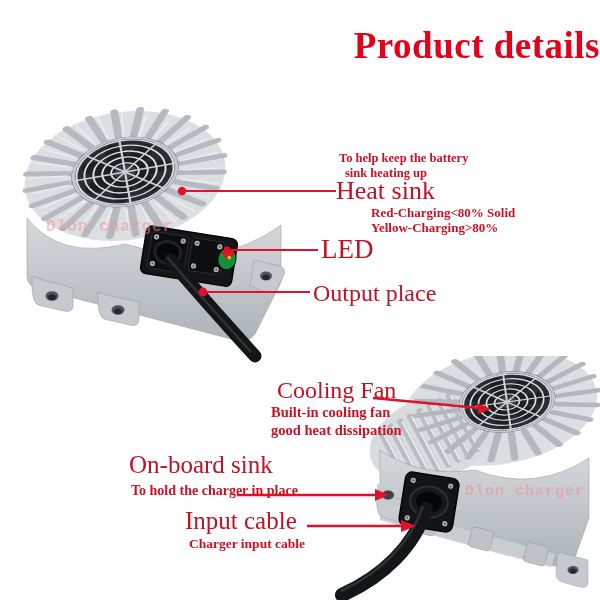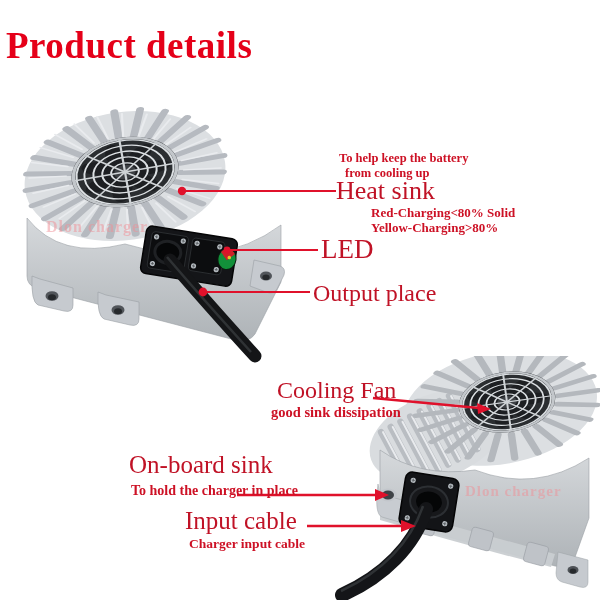--- a/index.html
+++ b/index.html
@@ -1,27 +1,27 @@
 <!DOCTYPE html>
 <html style="--title-red: #e50019; --heading-red: #c01226; --note-red: #cd1125; --line-red: #e0112b; --watermark-pink: #f08f96;"><head>
 <meta charset="utf-8">
 <style>
   *{margin:0;padding:0;box-sizing:border-box}
   html,body{width:600px;height:600px;background:#fff;overflow:hidden}
   .stage{position:relative;width:600px;height:600px;background:#fff;
          font-family:"Liberation Serif",serif;}
-  .title{position:absolute;top:24px;left:6px;right:0;text-align:left;
+  .title{position:absolute;top:24px;left:16px;right:0;text-align:right;
          font-size:37px;font-weight:700;color:var(--title-red,#e50019);letter-spacing:.5px}
   figure{margin:0;position:absolute;z-index:1}
   .fig-top{left:18px;top:106px;width:290px;height:262px}
   .fig-bottom{left:322px;top:356px;width:278px;height:244px}
   .overlay{position:absolute;left:0;top:0;width:600px;height:600px;z-index:2;pointer-events:none}
   .lbl{position:absolute;z-index:3;font-weight:400;white-space:nowrap;color:var(--heading-red,#c01226)}
   .note{position:absolute;z-index:3;font-weight:700;white-space:nowrap;color:var(--note-red,#cd1125);line-height:1.18}
-  .wm{position:absolute;z-index:2;font-family:Liberation Serif, serif;font-weight:700;
+  .wm{position:absolute;z-index:2;font-family:Liberation Mono, monospace;font-weight:700;
       color:var(--watermark-pink,#f08f96);opacity:.5;letter-spacing:1px;white-space:nowrap}
   .wm-top{left:28px;top:112px;font-size:16px}
   .wm-bottom{left:143px;top:127px;font-size:15px}
   .t-note1{left:339px;top:151px;font-size:12.5px}
   .t-note1 .l2{padding-left:6px}
   .t-heatsink{left:336px;top:176px;font-size:26px}
   .t-led{left:321px;top:234px;font-size:27px}
   .t-lednotes{left:371px;top:206px;font-size:13px;line-height:14.5px}
   .t-output{left:313px;top:280px;font-size:24px}
   .t-cooling{left:277px;top:377px;font-size:24px}
@@ -302,35 +302,36 @@
       <polygon points="389,495 375,489 375,501" stroke="none"></polygon>
     </g>
     <g style="stroke:var(--line-red,#e0112b);fill:var(--line-red,#e0112b)">
       <line x1="307" y1="526" x2="403" y2="526" stroke-width="2.6"></line>
       <polygon points="416,526 401,520 401,532" stroke="none"></polygon>
     </g>
   </svg>
 
   <div class="note t-note1">
     <div>To help keep the battery</div>
-    <div class="l2">from cooling up</div>
+    <div class="l2">sink heating up</div>
   </div>
   <div class="lbl t-heatsink">Heat sink</div>
 
   <div class="lbl t-led">LED</div>
   <div class="note t-lednotes">
     <div>Red-Charging&lt;80% Solid</div>
     <div>Yellow-Charging&gt;80%</div>
   </div>
 
   <div class="lbl t-output">Output place</div>
 
   <div class="lbl t-cooling">Cooling Fan</div>
   <div class="note t-coolnotes">
-    <div>good sink dissipation</div>
+    <div>Built-in cooling fan</div>
+    <div>good heat dissipation</div>
   </div>
 
   <div class="lbl t-onboard">On-board sink</div>
   <div class="note t-onboardnote">To hold the charger in place</div>
 
   <div class="lbl t-input">Input cable</div>
   <div class="note t-inputnote">Charger input cable</div>
 
 </div>
 

